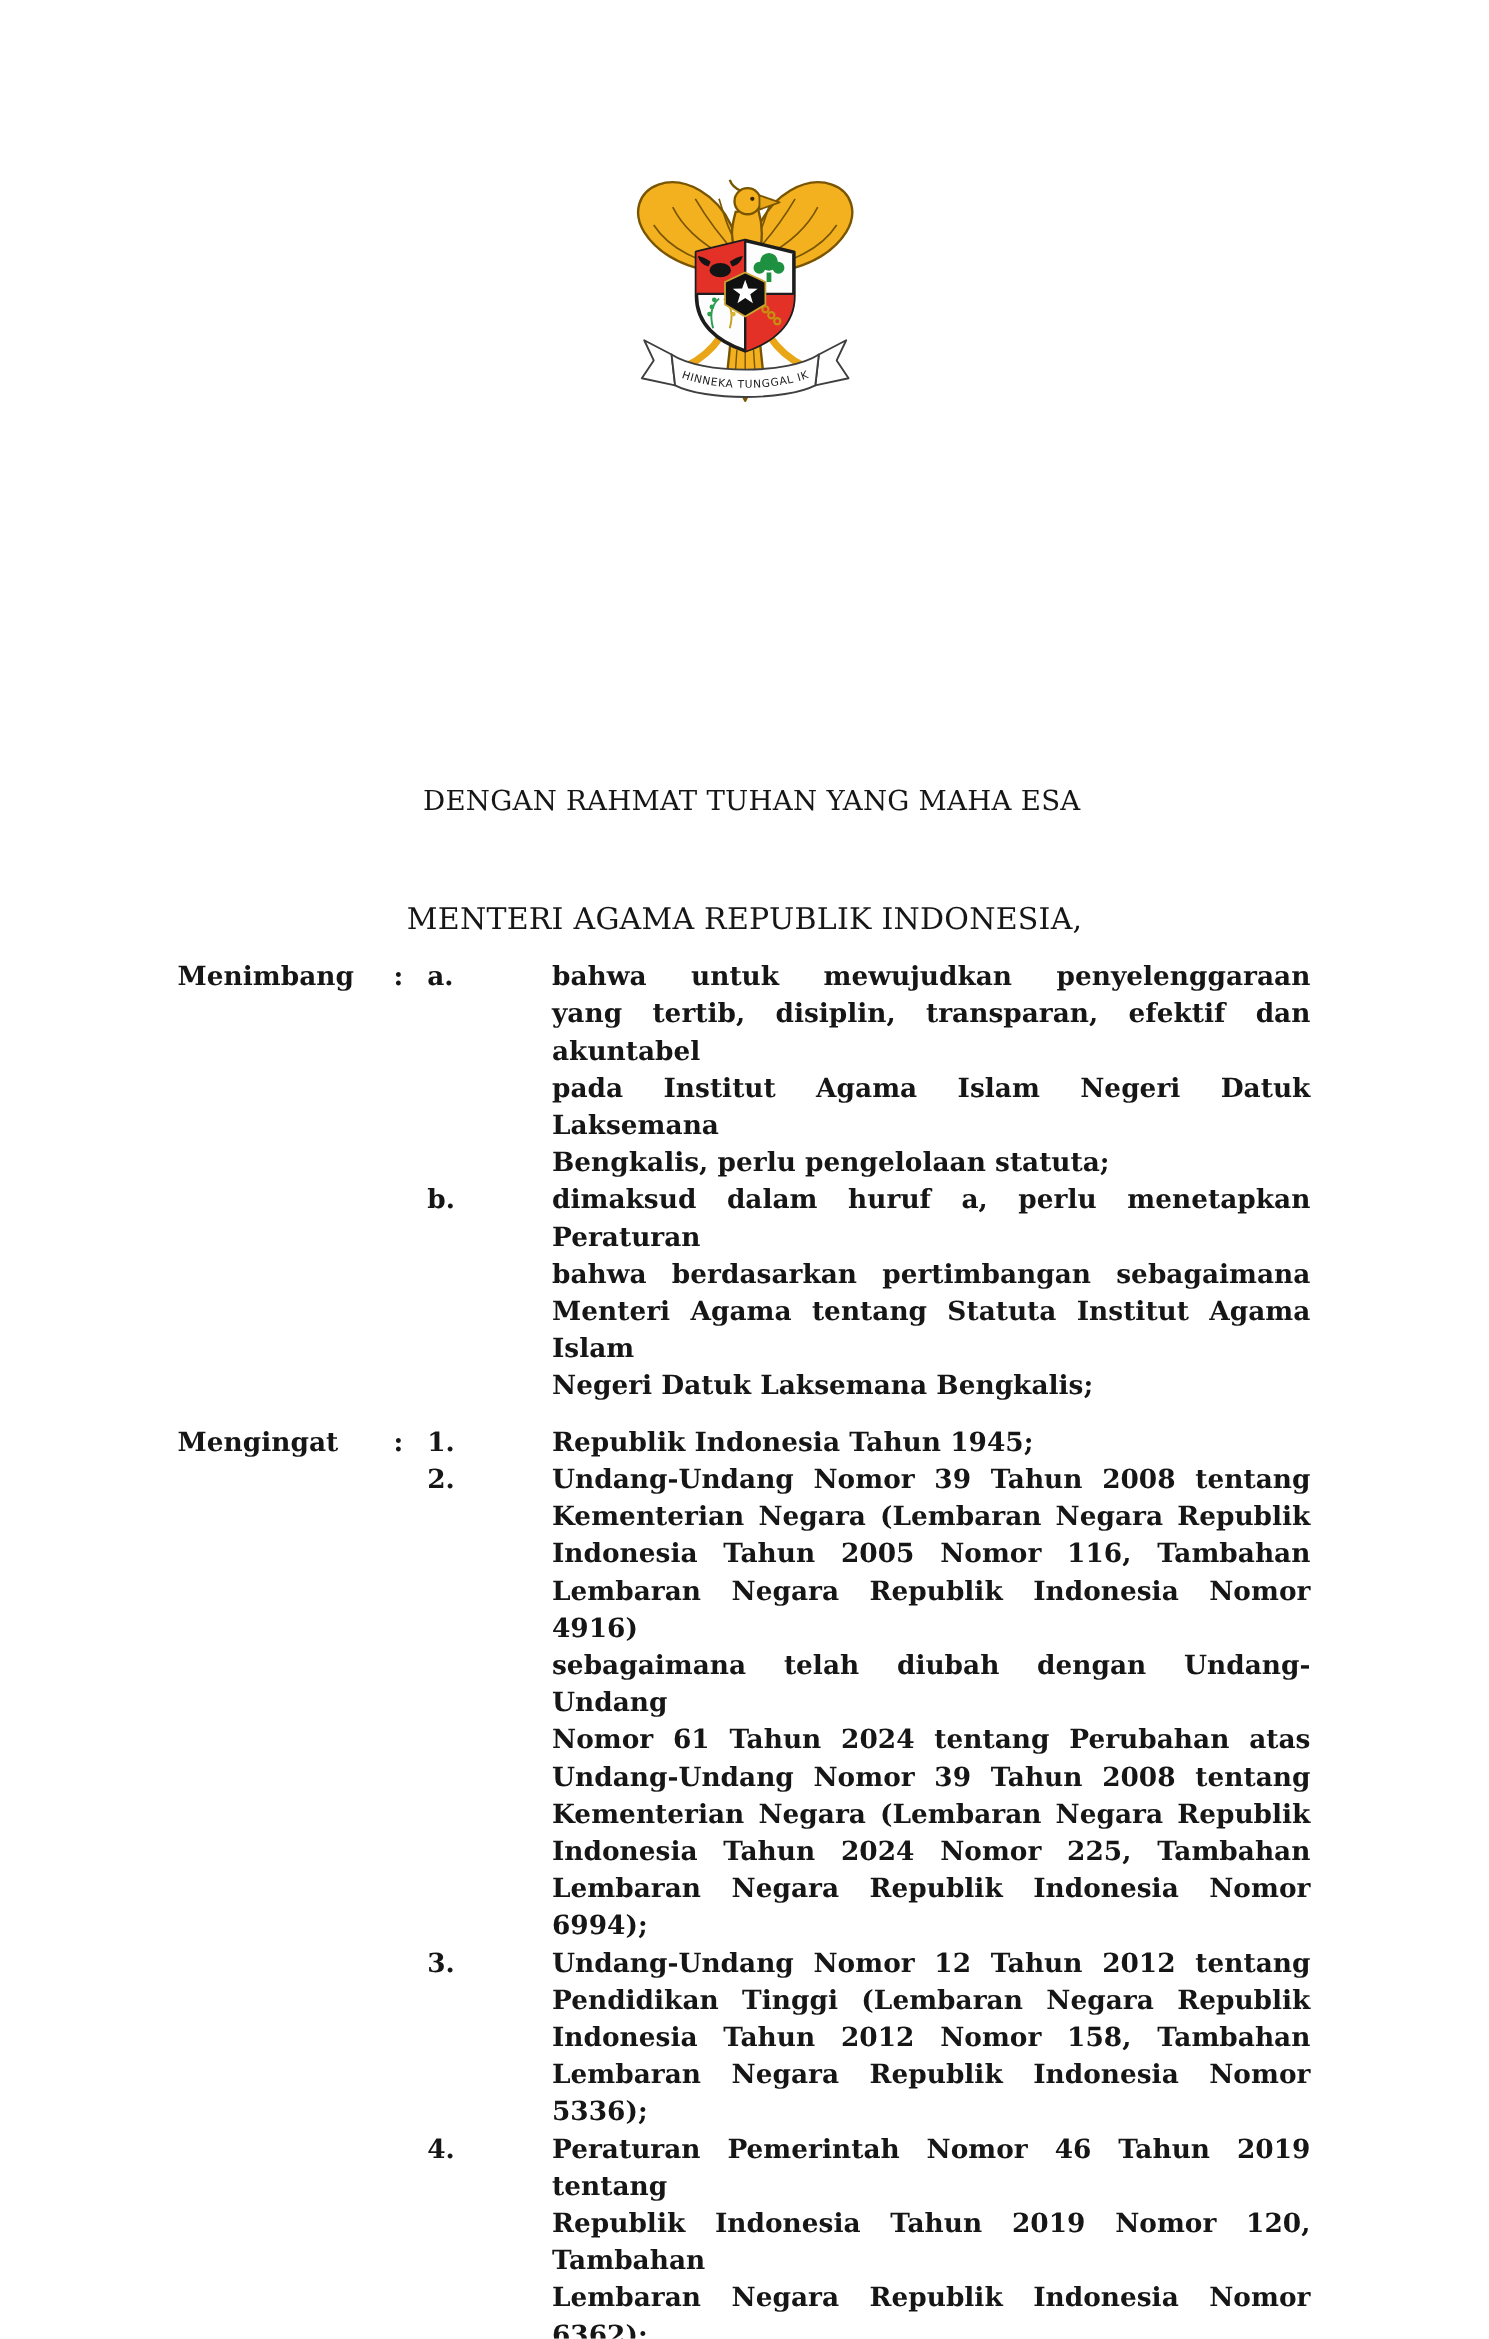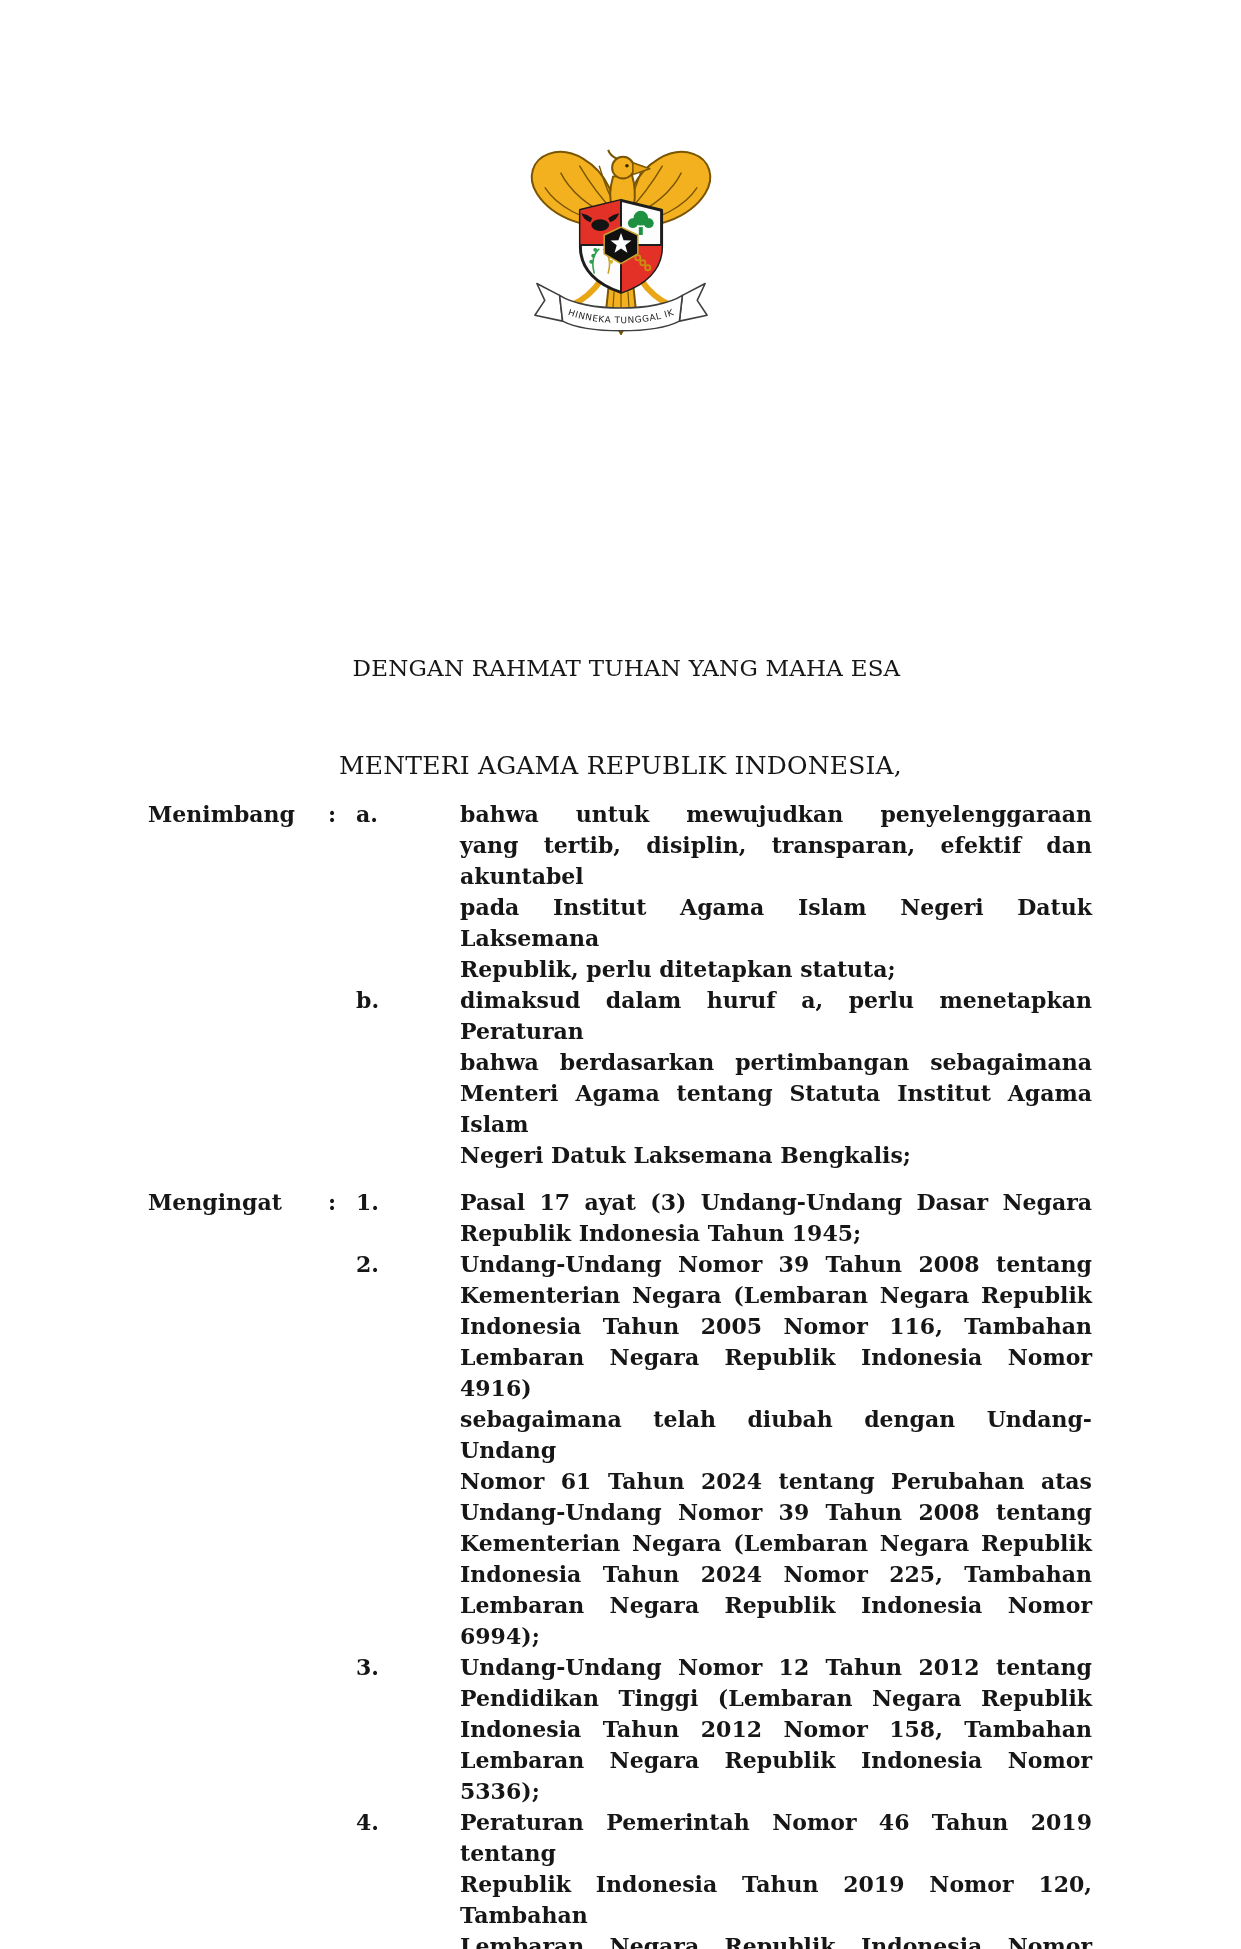--- a/index.html
+++ b/index.html
@@ -142,42 +142,41 @@
       <div class="section">
         <div class="col-label">Menimbang</div>
         <div class="col-colon">:</div>
         <div class="col-items">
           <div class="item">
             <div class="marker">a.</div>
             <div class="lines">
               <div class="line">bahwa untuk mewujudkan penyelenggaraan</div>
               <div class="line">yang tertib, disiplin, transparan, efektif dan akuntabel</div>
               <div class="line">pada Institut Agama Islam Negeri Datuk Laksemana</div>
-              <div class="line">Republik, perlu ditetapkan statuta;</div>
+              <div class="line">Bengkalis, perlu pengelolaan statuta;</div>
             </div>
           </div>
           <div class="item">
             <div class="marker">b.</div>
             <div class="lines">
               <div class="line">dimaksud dalam huruf a, perlu menetapkan Peraturan</div>
               <div class="line">bahwa berdasarkan pertimbangan sebagaimana</div>
               <div class="line">Menteri Agama tentang Statuta Institut Agama Islam</div>
               <div class="line">Negeri Datuk Laksemana Bengkalis;</div>
             </div>
           </div>
         </div>
       </div>
       <div class="section">
         <div class="col-label">Mengingat</div>
         <div class="col-colon">:</div>
         <div class="col-items">
           <div class="item">
             <div class="marker">1.</div>
             <div class="lines">
-              <div class="line">Pasal 17 ayat (3) Undang-Undang Dasar Negara</div>
               <div class="line">Republik Indonesia Tahun 1945;</div>
             </div>
           </div>
           <div class="item">
             <div class="marker">2.</div>
             <div class="lines">
               <div class="line">Undang-Undang Nomor 39 Tahun 2008 tentang</div>
               <div class="line">Kementerian Negara (Lembaran Negara Republik</div>
               <div class="line">Indonesia Tahun 2005 Nomor 116, Tambahan</div>
               <div class="line">Lembaran Negara Republik Indonesia Nomor 4916)</div>

